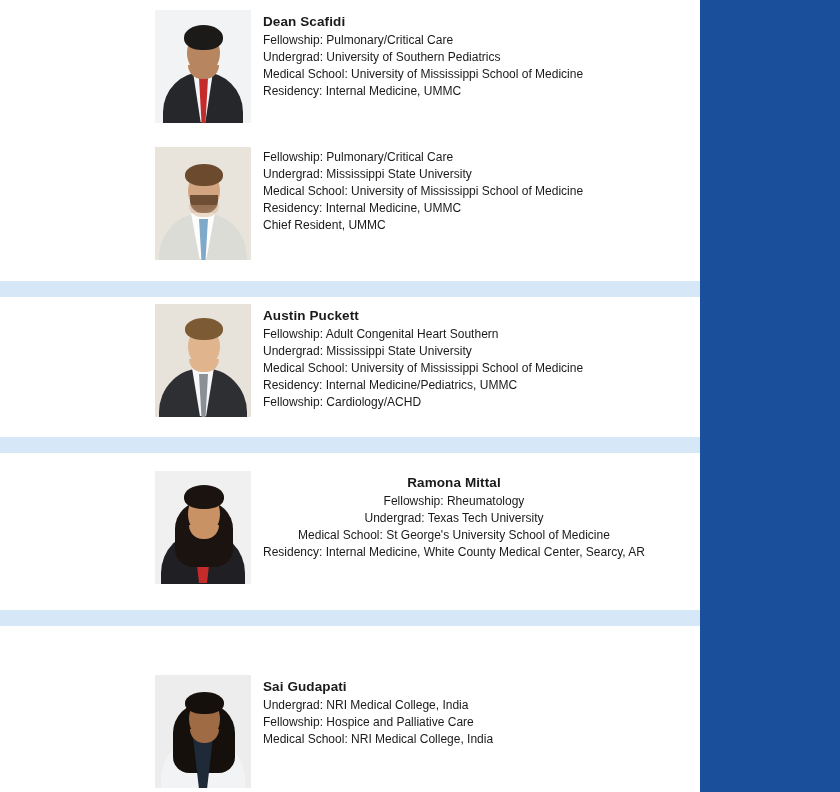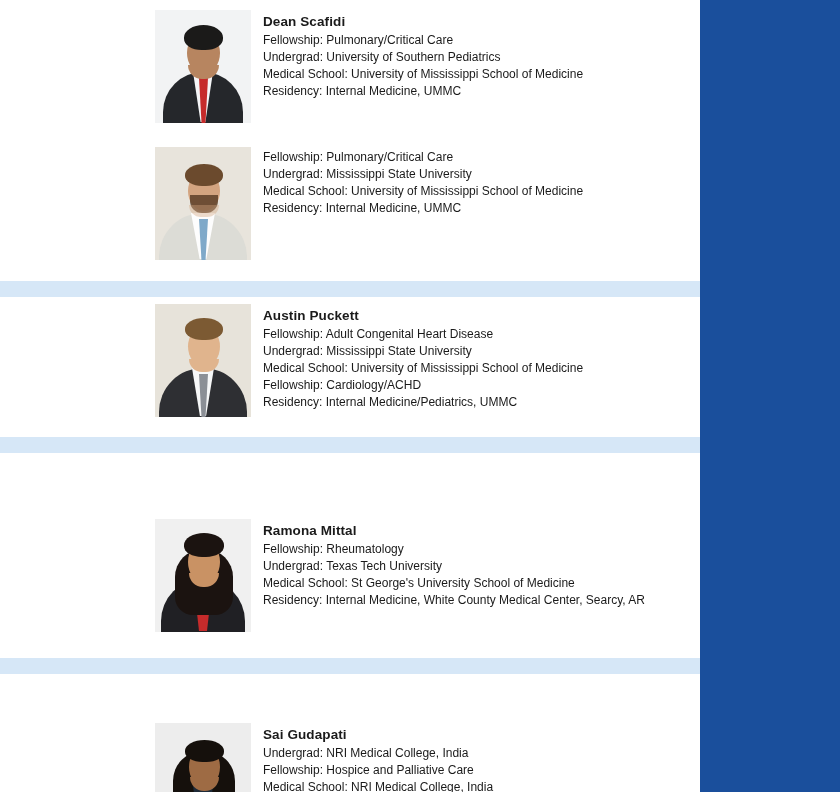--- a/index.html
+++ b/index.html
@@ -145,20 +145,21 @@
             <div class="hair" style="left:30px; top:17px; width:38px; height:22px; background:#6b4a2d;"></div>
             <div style="position:absolute; left:35px; top:48px; width:28px; height:18px; background:#5c3f28; border-radius:0 0 12px 12px; opacity:.85;"></div>
             <div style="position:absolute; left:34px; top:58px; width:30px; height:12px; background:#d3a480; border-radius:0 0 12px 12px; opacity:.4;"></div>
           </div>
         </div>
         <div class="info">
           <div class="line">Fellowship:  Pulmonary/Critical Care</div>
           <div class="line">Undergrad: Mississippi State University</div>
           <div class="line">Medical School: University of Mississippi School of Medicine</div>
           <div class="line">Residency: Internal Medicine, UMMC</div>
+          <div class="line">Chief Resident, UMMC</div>
         </div>
       </div>
     </div>
 
     <div class="divider" style="margin-top:21px;"></div>
 
     <div class="profile" style="padding-top:7px;">
       <div class="profile-inner">
         <div class="photo-wrap">
           <div class="photo">
@@ -166,32 +167,32 @@
             <div class="body" style="left:4px; top:64px; width:88px; height:52px; background:#2e2f33;"></div>
             <div class="shirt" style="left:37px; top:64px; width:22px; height:48px; background:#f6f7f8; clip-path: polygon(0 0, 100% 0, 64% 100%, 36% 100%);"></div>
             <div class="tie" style="left:44px; top:70px; width:9px; height:44px; background:#8b8f96; clip-path: polygon(0 0, 100% 0, 72% 100%, 28% 100%);"></div>
             <div class="head" style="left:33px; top:22px; width:32px; height:41px; background:#e0b48d;"></div>
             <div class="hair" style="left:30px; top:14px; width:38px; height:22px; background:#7c5a33;"></div>
             <div style="position:absolute; left:34px; top:55px; width:30px; height:13px; background:#e0b48d; border-radius:0 0 13px 13px;"></div>
           </div>
         </div>
         <div class="info">
           <div class="name">Austin Puckett</div>
-          <div class="line">Fellowship: Adult Congenital Heart Disease</div>
+          <div class="line">Fellowship: Adult Congenital Heart Southern</div>
           <div class="line"> Undergrad: Mississippi State University</div>
           <div class="line">Medical School: University of Mississippi School of Medicine</div>
+          <div class="line">Residency: Internal Medicine/Pediatrics, UMMC</div>
           <div class="line">Fellowship: Cardiology/ACHD</div>
-          <div class="line">Residency: Internal Medicine/Pediatrics, UMMC</div>
         </div>
       </div>
     </div>
 
     <div class="divider" style="margin-top:20px;"></div>
 
-    <div class="profile" style="padding-top:66px;">
+    <div class="profile" style="padding-top:18px;text-align:center;">
       <div class="profile-inner">
         <div class="photo-wrap">
           <div class="photo">
             <div class="bg" style="background:#f0f0f0;"></div>
             <div class="body" style="left:6px; top:60px; width:84px; height:56px; background:#202024;"></div>
             <div class="shirt" style="left:38px; top:58px; width:20px; height:54px; background:#c62b2b; clip-path: polygon(0 0, 100% 0, 70% 100%, 30% 100%);"></div>
             <div style="position:absolute; left:20px; top:30px; width:58px; height:66px; background:#1b1310; border-radius:28px 28px 18px 18px;"></div>
             <div class="head" style="left:33px; top:22px; width:32px; height:42px; background:#c99264;"></div>
             <div class="hair" style="left:29px; top:14px; width:40px; height:24px; background:#1b1310;"></div>
             <div style="position:absolute; left:34px; top:54px; width:30px; height:14px; background:#c99264; border-radius:0 0 14px 14px;"></div>

